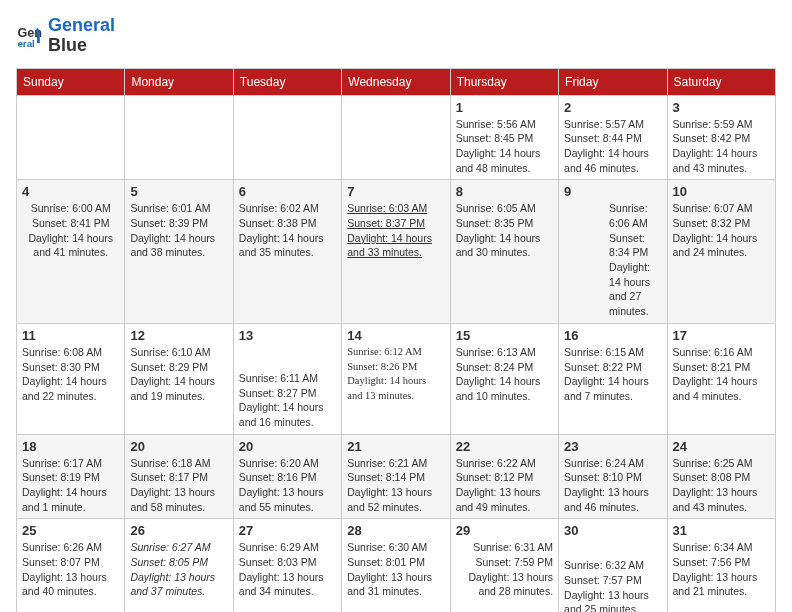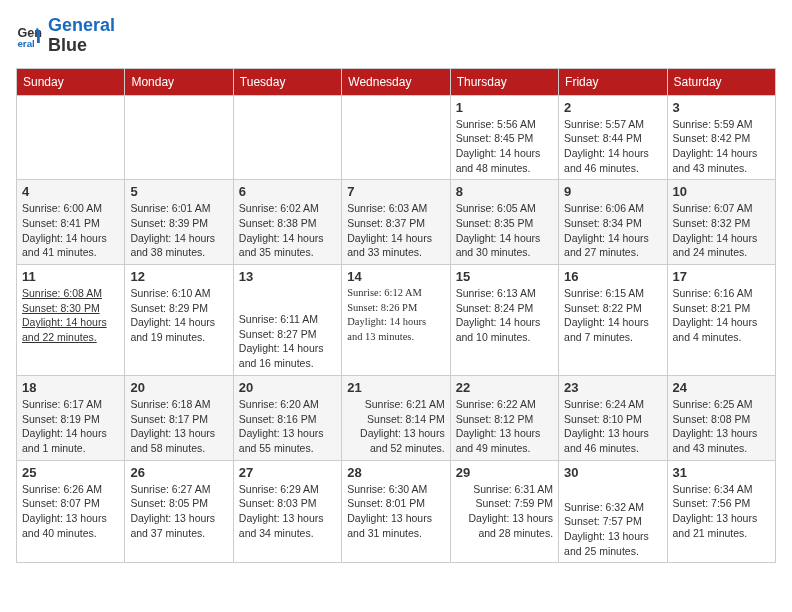--- a/index.html
+++ b/index.html
@@ -142,72 +142,72 @@
           <div class="day-number">3</div>
           <div class="day-info" style="white-space: pre-line;">Sunrise: 5:59 AM
 Sunset: 8:42 PM
 Daylight: 14 hours
 and 43 minutes.</div>
         </td>
       </tr>
       <tr>
         <td>
           <div class="day-number">4</div>
-          <div class="day-info" style="white-space: pre-line;">Sunrise: 6:00 AM
+          <div class="day-info" style="white-space: pre-line; text-align: center;">Sunrise: 6:00 AM
 Sunset: 8:41 PM
 Daylight: 14 hours
 and 41 minutes.</div>
         </td>
         <td>
           <div class="day-number">5</div>
           <div class="day-info" style="white-space: pre-line;">Sunrise: 6:01 AM
 Sunset: 8:39 PM
 Daylight: 14 hours
 and 38 minutes.</div>
         </td>
         <td>
           <div class="day-number">6</div>
           <div class="day-info" style="white-space: pre-line;">Sunrise: 6:02 AM
 Sunset: 8:38 PM
 Daylight: 14 hours
 and 35 minutes.</div>
         </td>
         <td>
           <div class="day-number">7</div>
-          <div class="day-info" style="white-space: pre-line;">Sunrise: 6:03 AM
+          <div class="day-info" style="white-space: pre-line; text-decoration: underline;">Sunrise: 6:03 AM
 Sunset: 8:37 PM
 Daylight: 14 hours
 and 33 minutes.</div>
         </td>
         <td>
           <div class="day-number">8</div>
           <div class="day-info" style="white-space: pre-line;">Sunrise: 6:05 AM
 Sunset: 8:35 PM
 Daylight: 14 hours
 and 30 minutes.</div>
         </td>
         <td>
           <div class="day-number">9</div>
-          <div class="day-info" style="white-space: pre-line;">Sunrise: 6:06 AM
+          <div class="day-info" style="white-space: pre-line; margin-left: 45px;">Sunrise: 6:06 AM
 Sunset: 8:34 PM
 Daylight: 14 hours
 and 27 minutes.</div>
         </td>
         <td>
           <div class="day-number">10</div>
           <div class="day-info" style="white-space: pre-line;">Sunrise: 6:07 AM
 Sunset: 8:32 PM
 Daylight: 14 hours
 and 24 minutes.</div>
         </td>
       </tr>
       <tr>
         <td>
           <div class="day-number">11</div>
-          <div class="day-info" style="white-space: pre-line; text-decoration: underline;">Sunrise: 6:08 AM
+          <div class="day-info" style="white-space: pre-line;">Sunrise: 6:08 AM
 Sunset: 8:30 PM
 Daylight: 14 hours
 and 22 minutes.</div>
         </td>
         <td>
           <div class="day-number">12</div>
           <div class="day-info" style="white-space: pre-line;">Sunrise: 6:10 AM
 Sunset: 8:29 PM
 Daylight: 14 hours
 and 19 minutes.</div>
@@ -265,21 +265,21 @@
         </td>
         <td>
           <div class="day-number">20</div>
           <div class="day-info" style="white-space: pre-line;">Sunrise: 6:20 AM
 Sunset: 8:16 PM
 Daylight: 13 hours
 and 55 minutes.</div>
         </td>
         <td>
           <div class="day-number">21</div>
-          <div class="day-info" style="white-space: pre-line; text-align: right;">Sunrise: 6:21 AM
+          <div class="day-info" style="white-space: pre-line;">Sunrise: 6:21 AM
 Sunset: 8:14 PM
 Daylight: 13 hours
 and 52 minutes.</div>
         </td>
         <td>
           <div class="day-number">22</div>
           <div class="day-info" style="white-space: pre-line;">Sunrise: 6:22 AM
 Sunset: 8:12 PM
 Daylight: 13 hours
 and 49 minutes.</div>
@@ -302,21 +302,21 @@
       <tr>
         <td>
           <div class="day-number">25</div>
           <div class="day-info" style="white-space: pre-line;">Sunrise: 6:26 AM
 Sunset: 8:07 PM
 Daylight: 13 hours
 and 40 minutes.</div>
         </td>
         <td>
           <div class="day-number">26</div>
-          <div class="day-info" style="white-space: pre-line;">Sunrise: 6:27 AM
+          <div class="day-info" style="white-space: pre-line; font-style: italic;">Sunrise: 6:27 AM
 Sunset: 8:05 PM
 Daylight: 13 hours
 and 37 minutes.</div>
         </td>
         <td>
           <div class="day-number">27</div>
           <div class="day-info" style="white-space: pre-line;">Sunrise: 6:29 AM
 Sunset: 8:03 PM
 Daylight: 13 hours
 and 34 minutes.</div>

